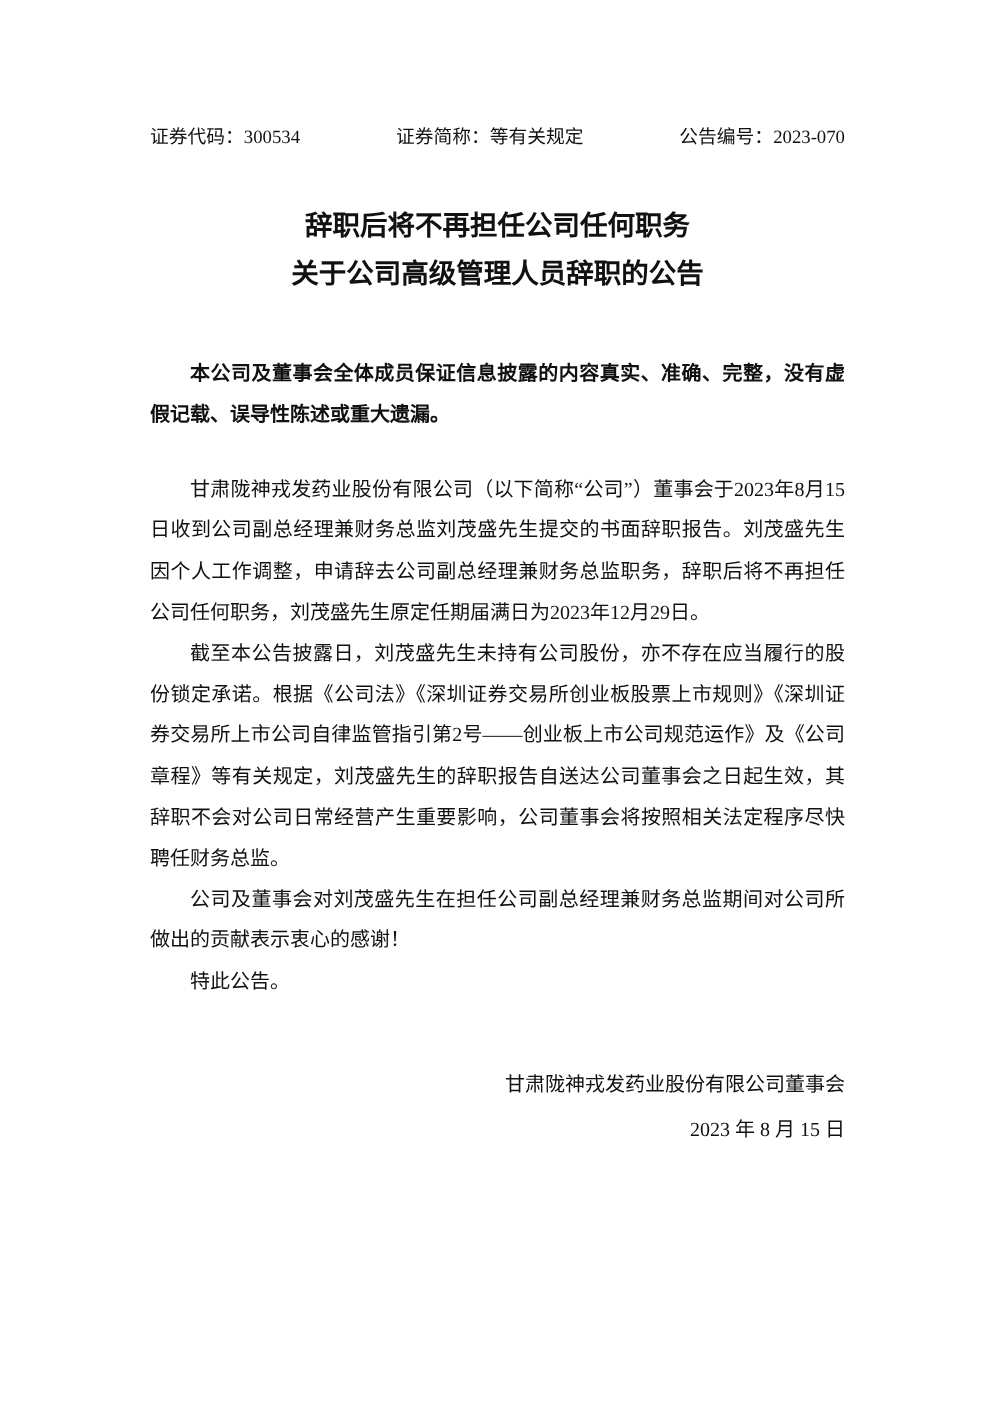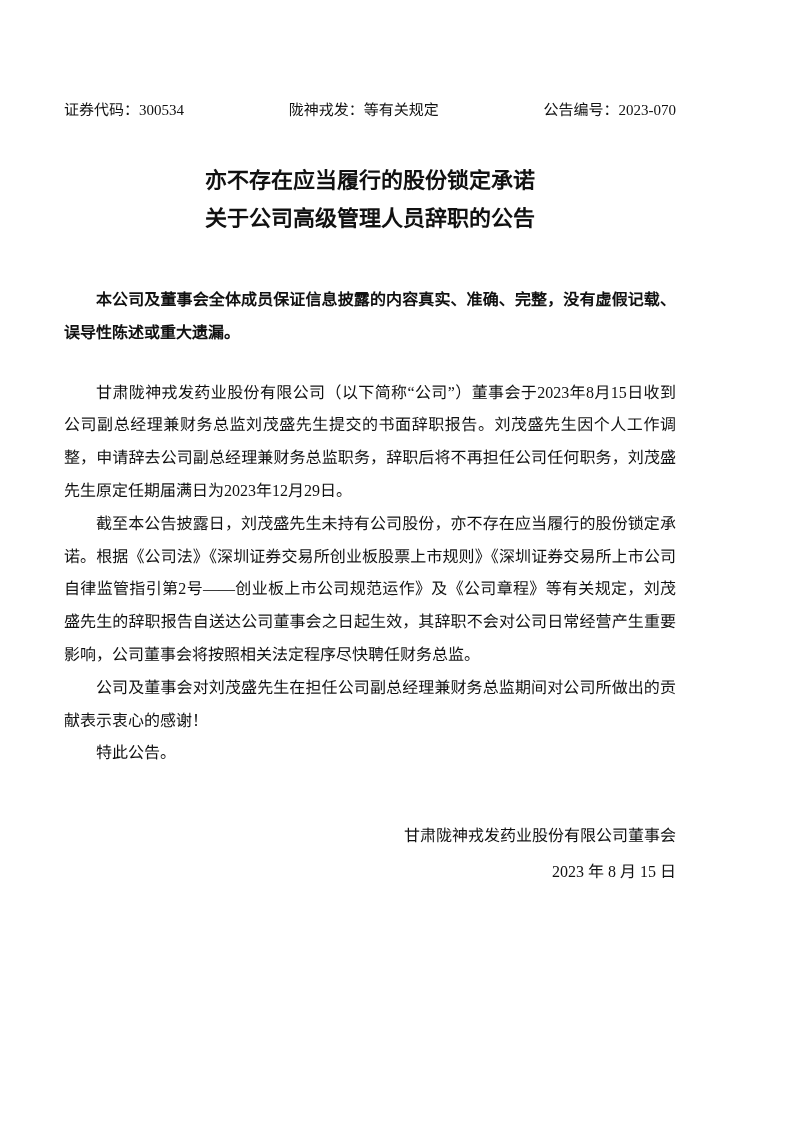--- a/index.html
+++ b/index.html
@@ -9,21 +9,21 @@
     height: 1122px;
     font-family: "Liberation Serif", "DejaVu Serif", serif;
     color: #111111;
     position: relative;
     overflow: hidden;
   }
   .page {
     width: 793px;
     height: 1122px;
     background: #ffffff;
-    padding: 100px 117px 0 64px;
+    padding: 100px 117px 0 120px;
   }
   .header-row {
     display: flex;
     justify-content: space-between;
     align-items: baseline;
     font-size: 15px;
     line-height: 20px;
     white-space: nowrap;
   }
   .doc-title {
@@ -64,26 +64,26 @@
     line-height: 33px;
   }
 </style>
 </head>
 <body>
 
 <div class="page">
 
   <div class="header-row">
     <span><span>证券代码：</span><span>300534</span></span>
-    <span><span>陇神戎发：</span><span>等有关规定</span></span>
+    <span><span>证券简称：</span><span>等有关规定</span></span>
     <span><span>公告编号：</span><span>2023-070</span></span>
   </div>
 
   <div class="doc-title">
-    <div>亦不存在应当履行的股份锁定承诺</div>
+    <div>辞职后将不再担任公司任何职务</div>
     <div>关于公司高级管理人员辞职的公告</div>
   </div>
 
   <p class="statement">本公司及董事会全体成员保证信息披露的内容真实、准确、完整，没有虚假记载、误导性陈述或重大遗漏。</p>
 
   <p class="body-text first">甘肃陇神戎发药业股份有限公司（以下简称“公司”）董事会于2023年8月15日收到公司副总经理兼财务总监刘茂盛先生提交的书面辞职报告。刘茂盛先生因个人工作调整，申请辞去公司副总经理兼财务总监职务，辞职后将不再担任公司任何职务，刘茂盛先生原定任期届满日为2023年12月29日。</p>
   <p class="body-text">截至本公告披露日，刘茂盛先生未持有公司股份，亦不存在应当履行的股份锁定承诺。根据《公司法》《深圳证券交易所创业板股票上市规则》《深圳证券交易所上市公司自律监管指引第2号——创业板上市公司规范运作》及《公司章程》等有关规定，刘茂盛先生的辞职报告自送达公司董事会之日起生效，其辞职不会对公司日常经营产生重要影响，公司董事会将按照相关法定程序尽快聘任财务总监。</p>
   <p class="body-text">公司及董事会对刘茂盛先生在担任公司副总经理兼财务总监期间对公司所做出的贡献表示衷心的感谢！</p>
   <p class="body-text">特此公告。</p>
 

